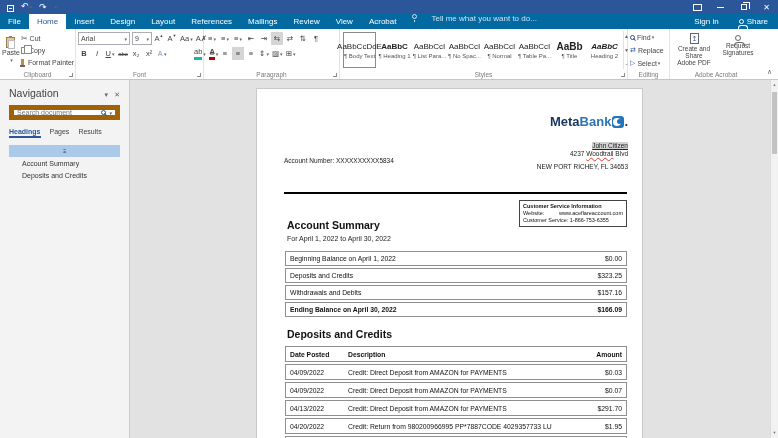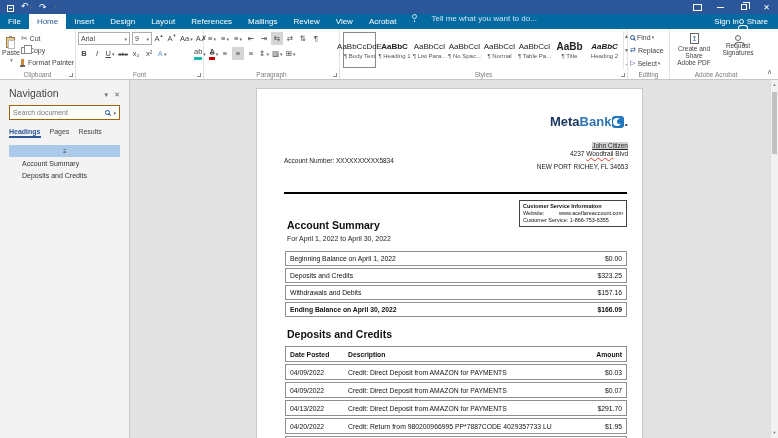--- a/index.html
+++ b/index.html
@@ -20,21 +20,21 @@
   .icon-restore::after { content:''; position:absolute; top:-3px; left:1px; width:6px; height:6px; border-top:1px solid #fff; border-right:1px solid #fff; }
   .minus { width:7px; height:1px; background:#fff; display:inline-block; }
 
   
   .tabrow { position:absolute; top:14px; left:0; right:0; height:15px; background:#0369a1; display:flex; align-items:stretch; color:#fff; font-size:8px; }
   .tab { display:flex; align-items:center; padding:0 8px; }
   .tab.active { background:#fff; color:#2b579a; }
   .tellme { display:flex; align-items:flex-start; gap:14px; padding:0 8px; color:#cfe0f5; }
   .icon-bulb { width:5px; height:5px; border:1px solid #cfe0f5; border-radius:50%; position:relative; display:inline-block; }
   .icon-bulb::after { content:''; position:absolute; left:1px; top:5px; width:1px; height:2px; background:#cfe0f5; }
-  .account-actions { margin-left:auto; display:flex; align-items:center; gap:0; padding-right:10px; }
+  .account-actions { margin-left:auto; display:flex; align-items:center; gap:20px; padding-right:10px; }
   .share-wrap { display:flex; align-items:center; gap:3px; }
   .icon-person-sm { width:5px; height:5px; border:1px solid #fff; border-radius:50%; position:relative; display:inline-block; }
   .icon-person-sm::after { content:''; position:absolute; left:-2px; top:5px; width:8px; height:3px; border:1px solid #fff; border-bottom:none; border-radius:3px 3px 0 0; }
 
   
   .ribbon { position:absolute; top:29px; left:0; right:0; height:51px; background:#fff; border-bottom:1px solid #c6c6c6; display:flex; color:#444; }
   .rgroup { position:relative; border-right:1px solid #e3e3e3; padding:2px 2px 10px 2px; display:flex; }
   .rgroup-label { position:absolute; bottom:1px; left:0; right:0; text-align:center; font-size:6.5px; color:#7a7a7a; }
   .launcher { position:absolute; bottom:2px; right:2px; width:4px; height:4px; border-right:1px solid #8a8a8a; border-bottom:1px solid #8a8a8a; }
   .col { display:flex; flex-direction:column; }
@@ -101,21 +101,21 @@
   .icon-docpdf::after { content:'↥'; position:absolute; font-size:7px; color:#2b579a; left:1px; top:1px; }
   .icon-person-lg { width:6px; height:6px; border:1px solid #666; border-radius:50%; position:relative; display:inline-block; margin-top:2px; }
   .icon-person-lg::after { content:''; position:absolute; left:-2px; top:6px; width:9px; height:4px; border:1px solid #666; border-bottom:none; border-radius:4px 4px 0 0; }
   .ribbon-collapse { position:absolute; right:6px; bottom:3px; font-size:7px; color:#666; }
 
   
   .navpane { position:absolute; top:80px; left:0; width:130px; bottom:0; background:#f3f3f3; border-right:1px solid #c9c9c9; padding:7px 9px 0 9px; }
   .nav-head { display:flex; align-items:flex-end; }
   .nav-title { font-size:10.5px; color:#444; }
   .nav-ctrls { margin-left:auto; display:flex; gap:6px; font-size:7px; color:#666; }
-  .nav-search { margin-top:6px; height:15px; background:#fff; border:1px solid #a16207; display:flex; align-items:center; padding:0 3px; }
+  .nav-search { margin-top:6px; height:15px; background:#fff; border:5px solid #a16207; display:flex; align-items:center; padding:0 3px; }
   .nav-search input { border:none; outline:none; flex:1; font-size:7px; color:#333; min-width:0; background:transparent; }
   .nav-search input::placeholder { color:#777; }
   .nav-search .dd { font-size:5px; color:#555; }
   .nav-tabs { margin-top:8px; display:flex; gap:9px; font-size:7px; color:#444; }
   .nav-tab.active { color:#2b579a; font-weight:bold; border-bottom:2px solid #2b579a; padding-bottom:1px; }
   .nav-list { margin-top:7px; }
   .nav-sel { height:12px; background:#abc9e8; display:flex; align-items:center; justify-content:center; font-size:5px; color:#333; }
   .nav-item { font-size:7px; color:#333; padding:2.5px 0 2.5px 13px; white-space:nowrap; }
 
   

